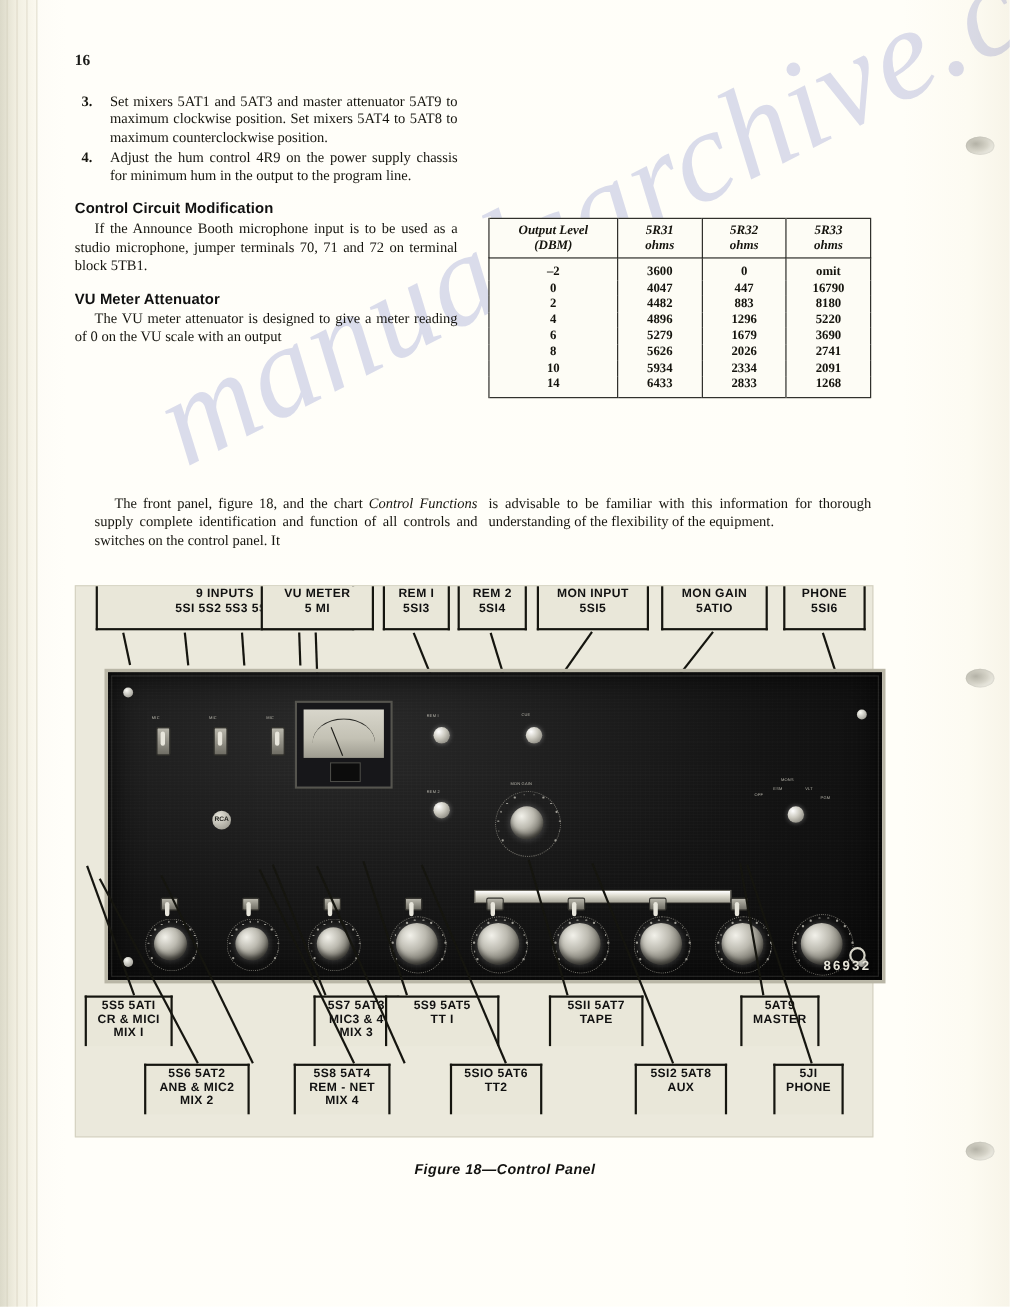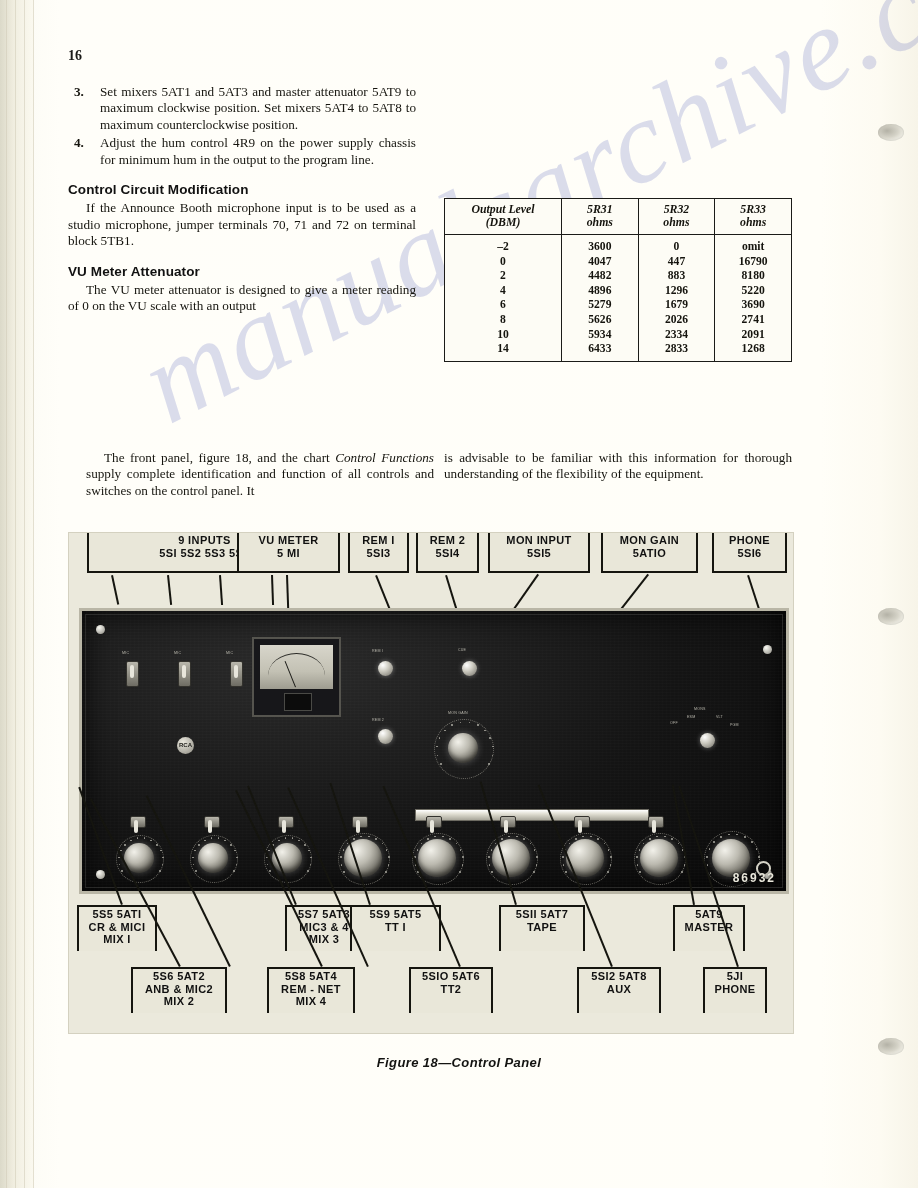--- a/index.html
+++ b/index.html
@@ -97,21 +97,21 @@
     font-family:"Liberation Sans",sans-serif;
     font-weight:bold;font-size:11px;letter-spacing:.4px;
     color:#111;text-align:center;
     line-height:12.6px;padding-top:1px;
   }
   .clabel.up{border:2.2px solid #15150f;border-bottom:none;}
   .clabel .l2{display:block;}
   .leader{position:absolute;background:#15150f;transform-origin:0 0;height:1.5px;}
   
   #panel{
-    position:absolute;left:10px;top:75px;width:704px;height:280px;
+    position:absolute;left:26px;top:75px;width:704px;height:280px;
     background:
       radial-gradient(ellipse at 30% 20%, #2a2a2a 0%, #141414 55%, #090909 100%);
     border:3px solid #b9b6a6;
     box-shadow:inset 0 0 30px rgba(0,0,0,.9);
     overflow:hidden;
   }
   #panel:before{
     content:"";position:absolute;inset:3px;border:1px solid #3a3a38;opacity:.6;
   }
   .grain{
@@ -573,21 +573,21 @@
     <div class="clabel up" style="left:216px;top:372px;width:78px;height:46px;">
       <span>5S7 5AT3</span>
       <span class="l2">MIC3 &amp; 4</span>
       <span class="l2">MIX 3</span>
     </div>
     <div class="clabel up" style="left:278px;top:372px;width:0;height:0;border:none;"></div>
     <div class="clabel up" style="left:275px;top:372px;width:0;height:0;border:none;"></div>
     <div class="clabel up" style="left:272px;top:372px;width:0;height:0;border:none;"></div>
     <div class="clabel up" style="left:280px;top:372px;width:0;height:0;border:none;"></div>
 
-    <div class="clabel up" style="left:281px;top:372px;width:91px;height:46px;">
+    <div class="clabel up" style="left:281px;top:372px;width:104px;height:46px;">
       <span>5S9   5AT5</span>
       <span class="l2">TT I</span>
     </div>
     <div class="clabel up" style="left:430px;top:372px;width:86px;height:46px;">
       <span>5SII   5AT7</span>
       <span class="l2">TAPE</span>
     </div>
     <div class="clabel up" style="left:604px;top:372px;width:72px;height:46px;">
       <span>5AT9</span>
       <span class="l2">MASTER</span>

